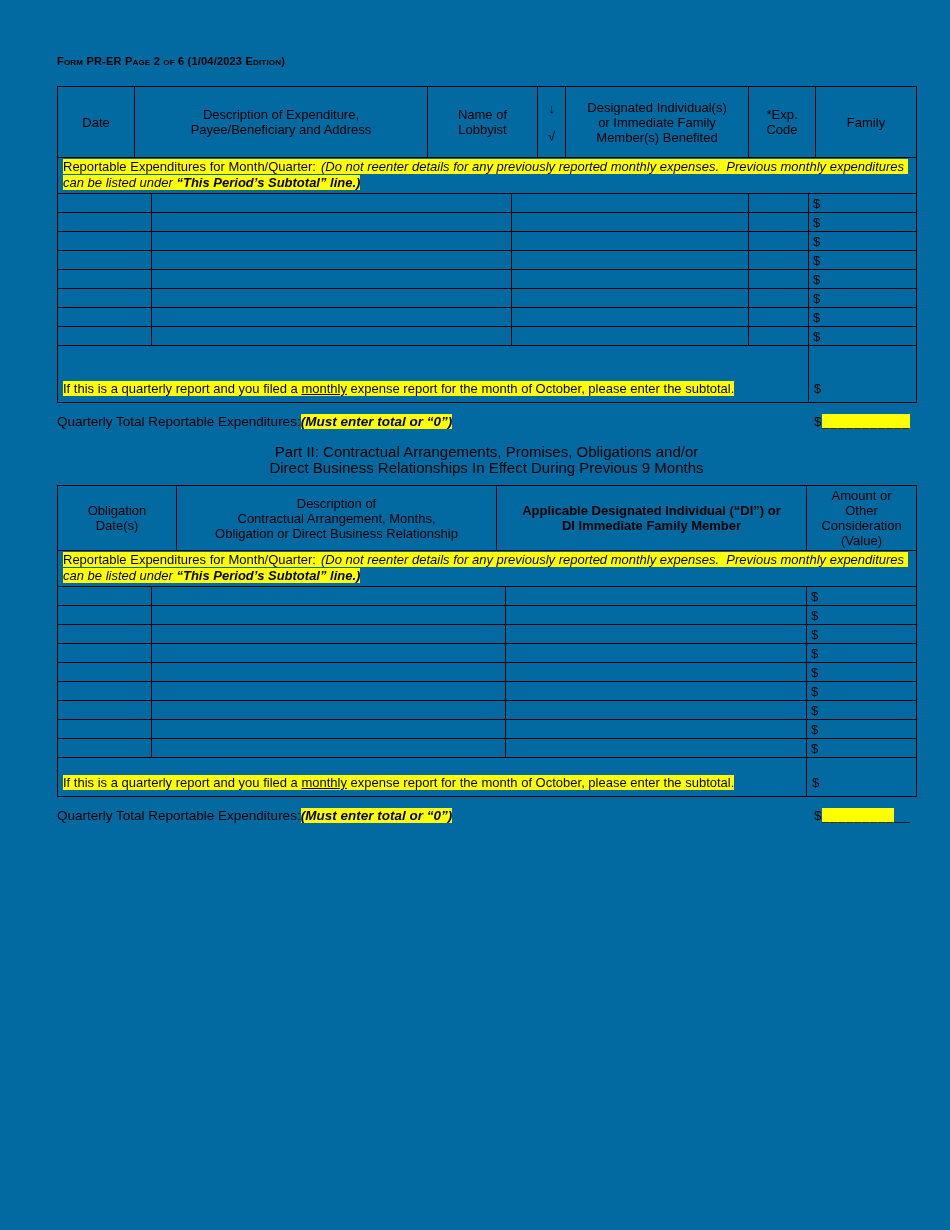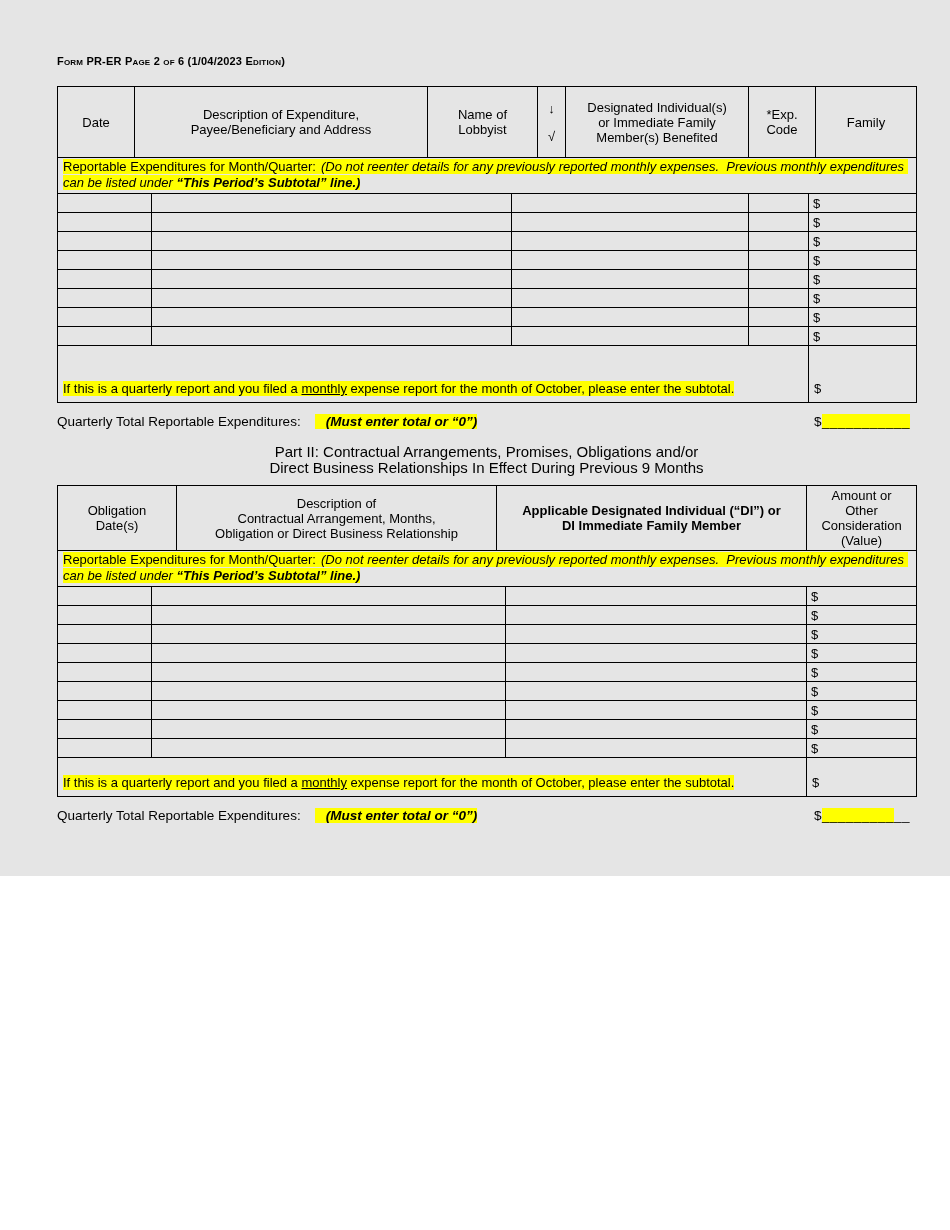--- a/index.html
+++ b/index.html
@@ -5,23 +5,23 @@
   * { box-sizing: border-box; margin: 0; padding: 0; }
   html, body { background: #ffffff; }
   body {
     width: 950px; height: 1230px;
     font-family: "Liberation Sans", sans-serif;
     color: #000;
     overflow: hidden;
   }
   .page {
     position: relative;
-    width: 950px; height: 876px;
+    width: 950px; height: 1230px;
     padding: 55px 34px 0 57px;
-    background: #e5e5e5;
+    background: #0369a1;
   }
   .form-header {
     font-size: 11px;
     font-weight: bold;
     font-variant: small-caps;
     letter-spacing: .2px;
     margin-bottom: 19px;
   }
   table {
     border-collapse: collapse;
@@ -61,21 +61,21 @@
   .t2-subtotal td { height: 39px; }
   .cell-amount { padding-left: 5px; }
   
   .total-line {
     width: 859px;
     display: flex;
     align-items: baseline;
     font-size: 13.5px;
     margin-top: 11px;
   }
-  .total-note { margin-left: 14px; font-weight: bold; font-style: italic; padding-left: 11px; }
+  .total-note { font-weight: bold; font-style: italic; }
   .total-amount { margin-left: auto; margin-right: 6px; letter-spacing: .5px; }
   
   .part2-title {
     width: 859px;
     text-align: center;
     font-size: 15px;
     line-height: 16px;
     margin-top: 15px;
     margin-bottom: 9px;
   }

